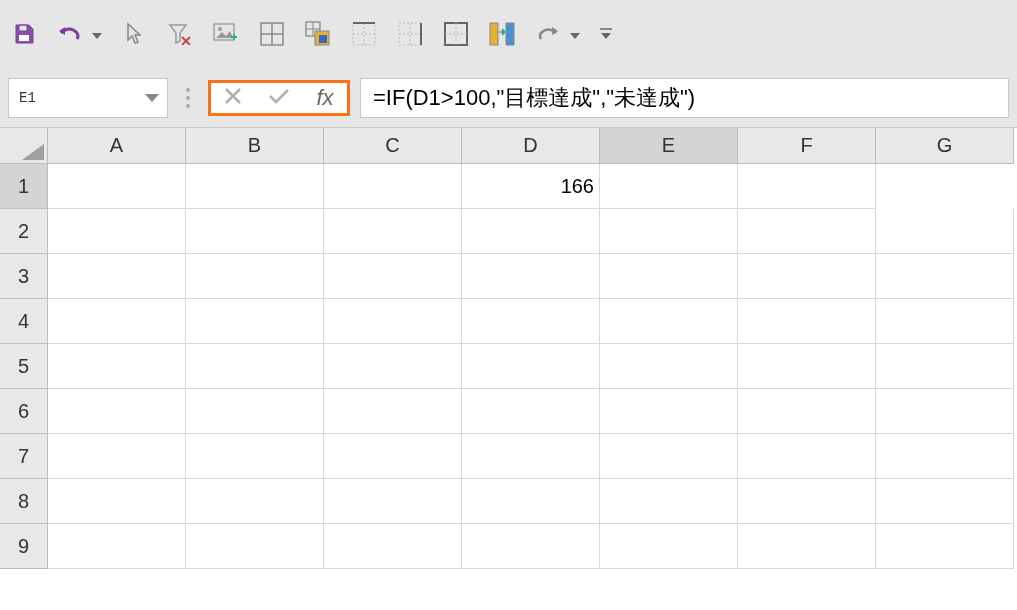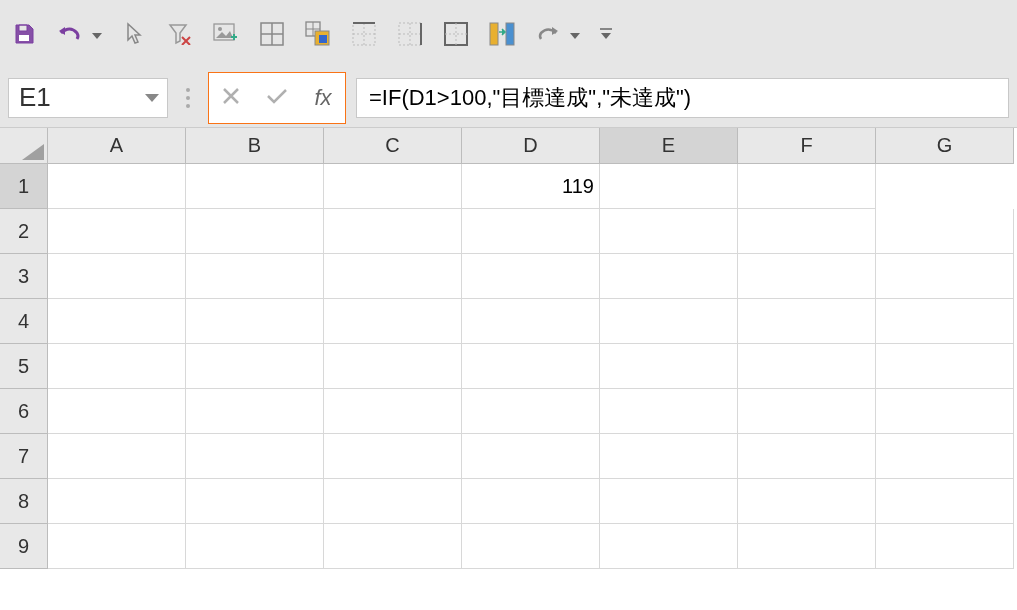--- a/index.html
+++ b/index.html
@@ -42,36 +42,37 @@
     }
     .name-box {
       width: 160px;
       height: 40px;
       background: #fff;
       border: 1px solid #c8c8c8;
       display: flex;
       align-items: center;
       justify-content: space-between;
       padding: 0 8px 0 10px;
-      font-size: 26px;
+      font-size: 14px;
       color: #333;
+      font-family: Liberation Mono, monospace;
     }
     .more-btn {
       display: flex;
       align-items: center;
       justify-content: center;
       width: 20px;
       height: 40px;
       color: #999;
       font-size: 18px;
     }
     .formula-controls {
       background: #fff;
-      border: 1px solid #f97316;
-      height: 52px;
+      border: 3px solid #f97316;
+      height: 36px;
       display: flex;
       align-items: center;
       padding: 0 10px;
       gap: 22px;
     }
     .formula-controls span {
       color: #b0b0b0;
       width: 24px;
       text-align: center;
     }
@@ -320,21 +321,21 @@
     <div class="col-header">D</div>
     <div class="col-header selected">E</div>
     <div class="col-header">F</div>
     <div class="col-header">G</div>
   </div>
   <div class="grid-row">
     <div class="row-header selected">1</div>
     <div class="cell"></div>
     <div class="cell"></div>
     <div class="cell"></div>
-    <div class="cell right">119</div>
+    <div class="cell right">166</div>
     <div class="cell"></div>
     <div class="cell"></div>
   </div>
   <div class="grid-row">
     <div class="row-header">2</div>
     <div class="cell"></div>
       <div class="cell"></div>
       <div class="cell"></div>
       <div class="cell"></div>
       <div class="cell"></div>

